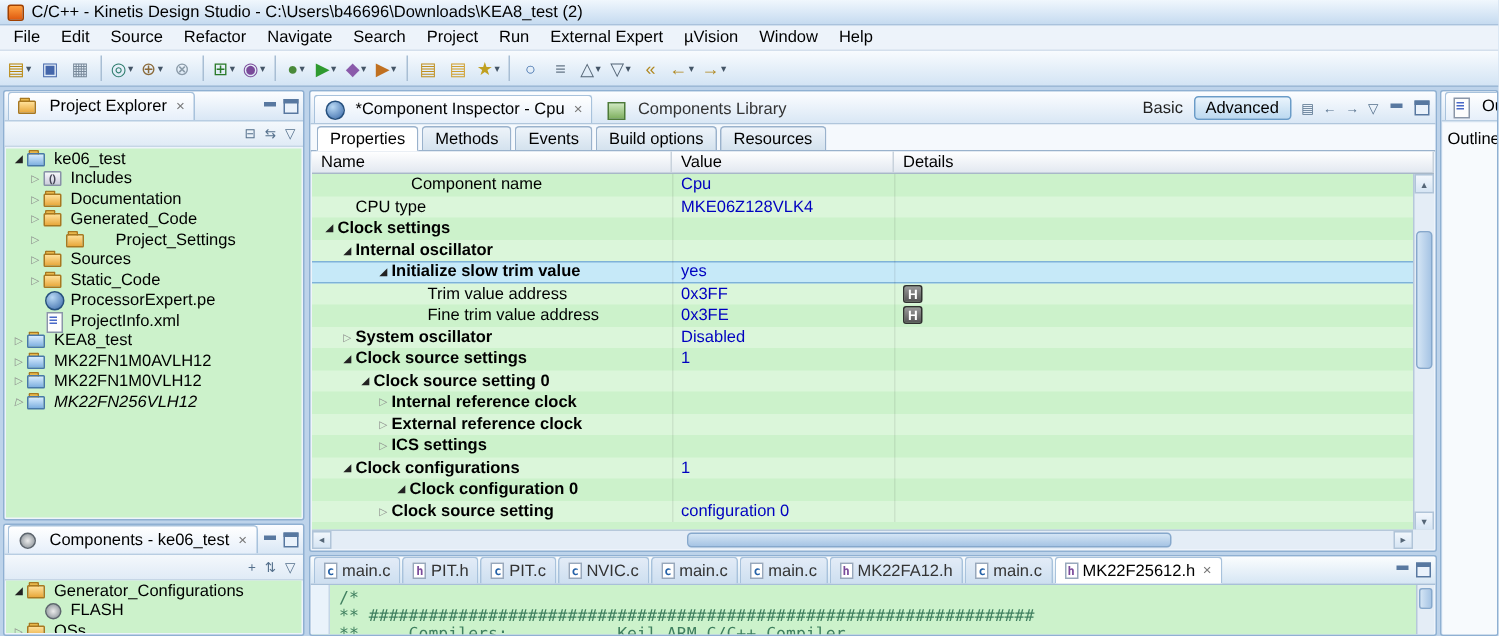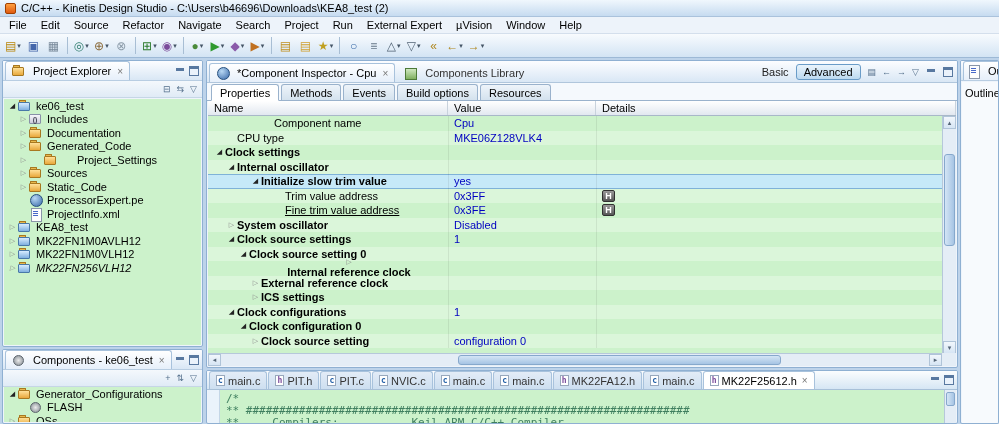--- a/index.html
+++ b/index.html
@@ -450,21 +450,21 @@
           <div class="pcell pname" style="padding-left: 66px;">
             <span class="twistie "></span>
             <span>Trim value address</span>
           </div>
           <div class="pval">0x3FF</div>
           <div class="pdet">
             <span class="hbtn">H</span>
           </div>
         </div>
         <div class="prow">
-          <div class="pcell pname" style="padding-left: 66px; text-decoration: underline;">
+          <div class="pcell pname" style="padding-left: 66px;">
             <span class="twistie "></span>
             <span>Fine trim value address</span>
           </div>
           <div class="pval">0x3FE</div>
           <div class="pdet">
             <span class="hbtn">H</span>
           </div>
         </div>
         <div class="prow">
           <div class="pcell pname" style="padding-left: 18px;">
@@ -484,21 +484,21 @@
         </div>
         <div class="prow">
           <div class="pcell pname" style="padding-left: 30px;">
             <span class="twistie expanded">◢</span>
             <span class="b">Clock source setting 0</span>
           </div>
           <div class="pval"></div>
           <div class="pdet"></div>
         </div>
         <div class="prow">
-          <div class="pcell pname" style="padding-left: 42px; flex-direction: column;">
+          <div class="pcell pname" style="padding-left: 42px;">
             <span class="twistie collapsed">▷</span>
             <span class="b">Internal reference clock</span>
           </div>
           <div class="pval"></div>
           <div class="pdet"></div>
         </div>
         <div class="prow">
           <div class="pcell pname" style="padding-left: 42px;">
             <span class="twistie collapsed">▷</span>
             <span class="b">External reference clock</span>
@@ -516,21 +516,21 @@
         </div>
         <div class="prow">
           <div class="pcell pname" style="padding-left: 18px;">
             <span class="twistie expanded">◢</span>
             <span class="b">Clock configurations</span>
           </div>
           <div class="pval">1</div>
           <div class="pdet"></div>
         </div>
         <div class="prow">
-          <div class="pcell pname" style="padding-left: 30px;">
+          <div class="pcell pname" style="padding-left: 30px; margin-left: 24px;">
             <span class="twistie expanded">◢</span>
             <span class="b">Clock configuration 0</span>
           </div>
           <div class="pval"></div>
           <div class="pdet"></div>
         </div>
         <div class="prow">
           <div class="pcell pname" style="padding-left: 42px;">
             <span class="twistie collapsed">▷</span>
             <span class="b">Clock source setting</span>

